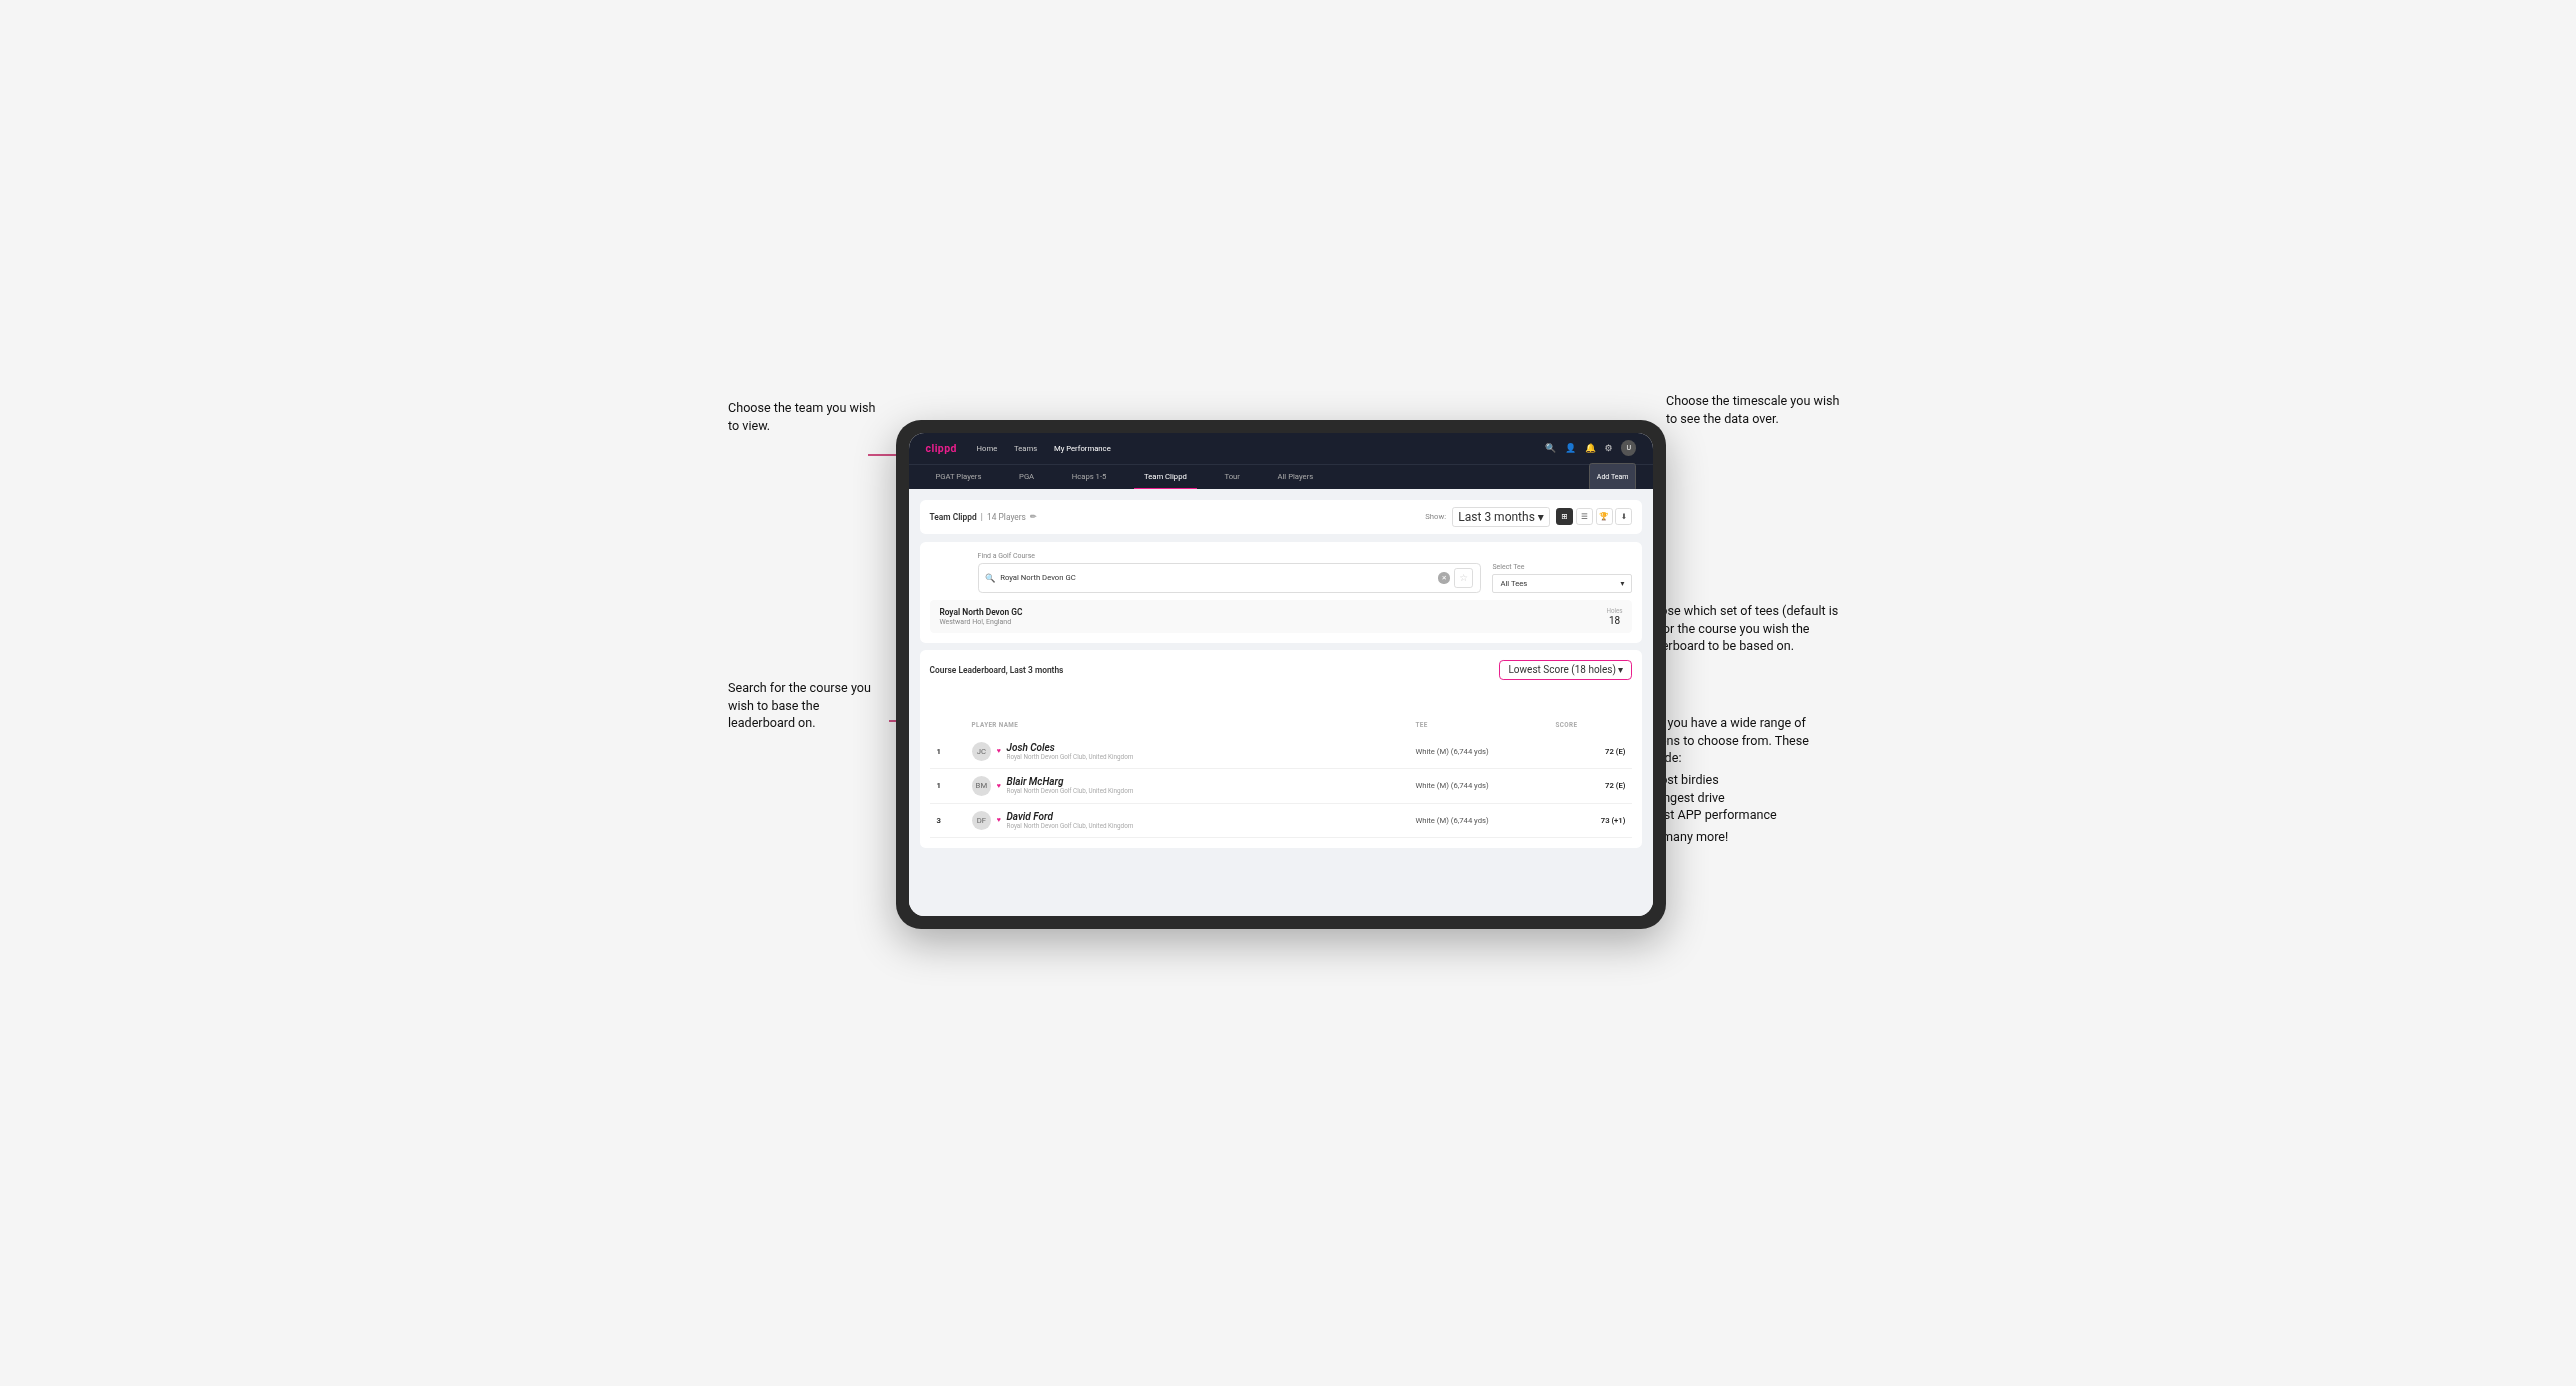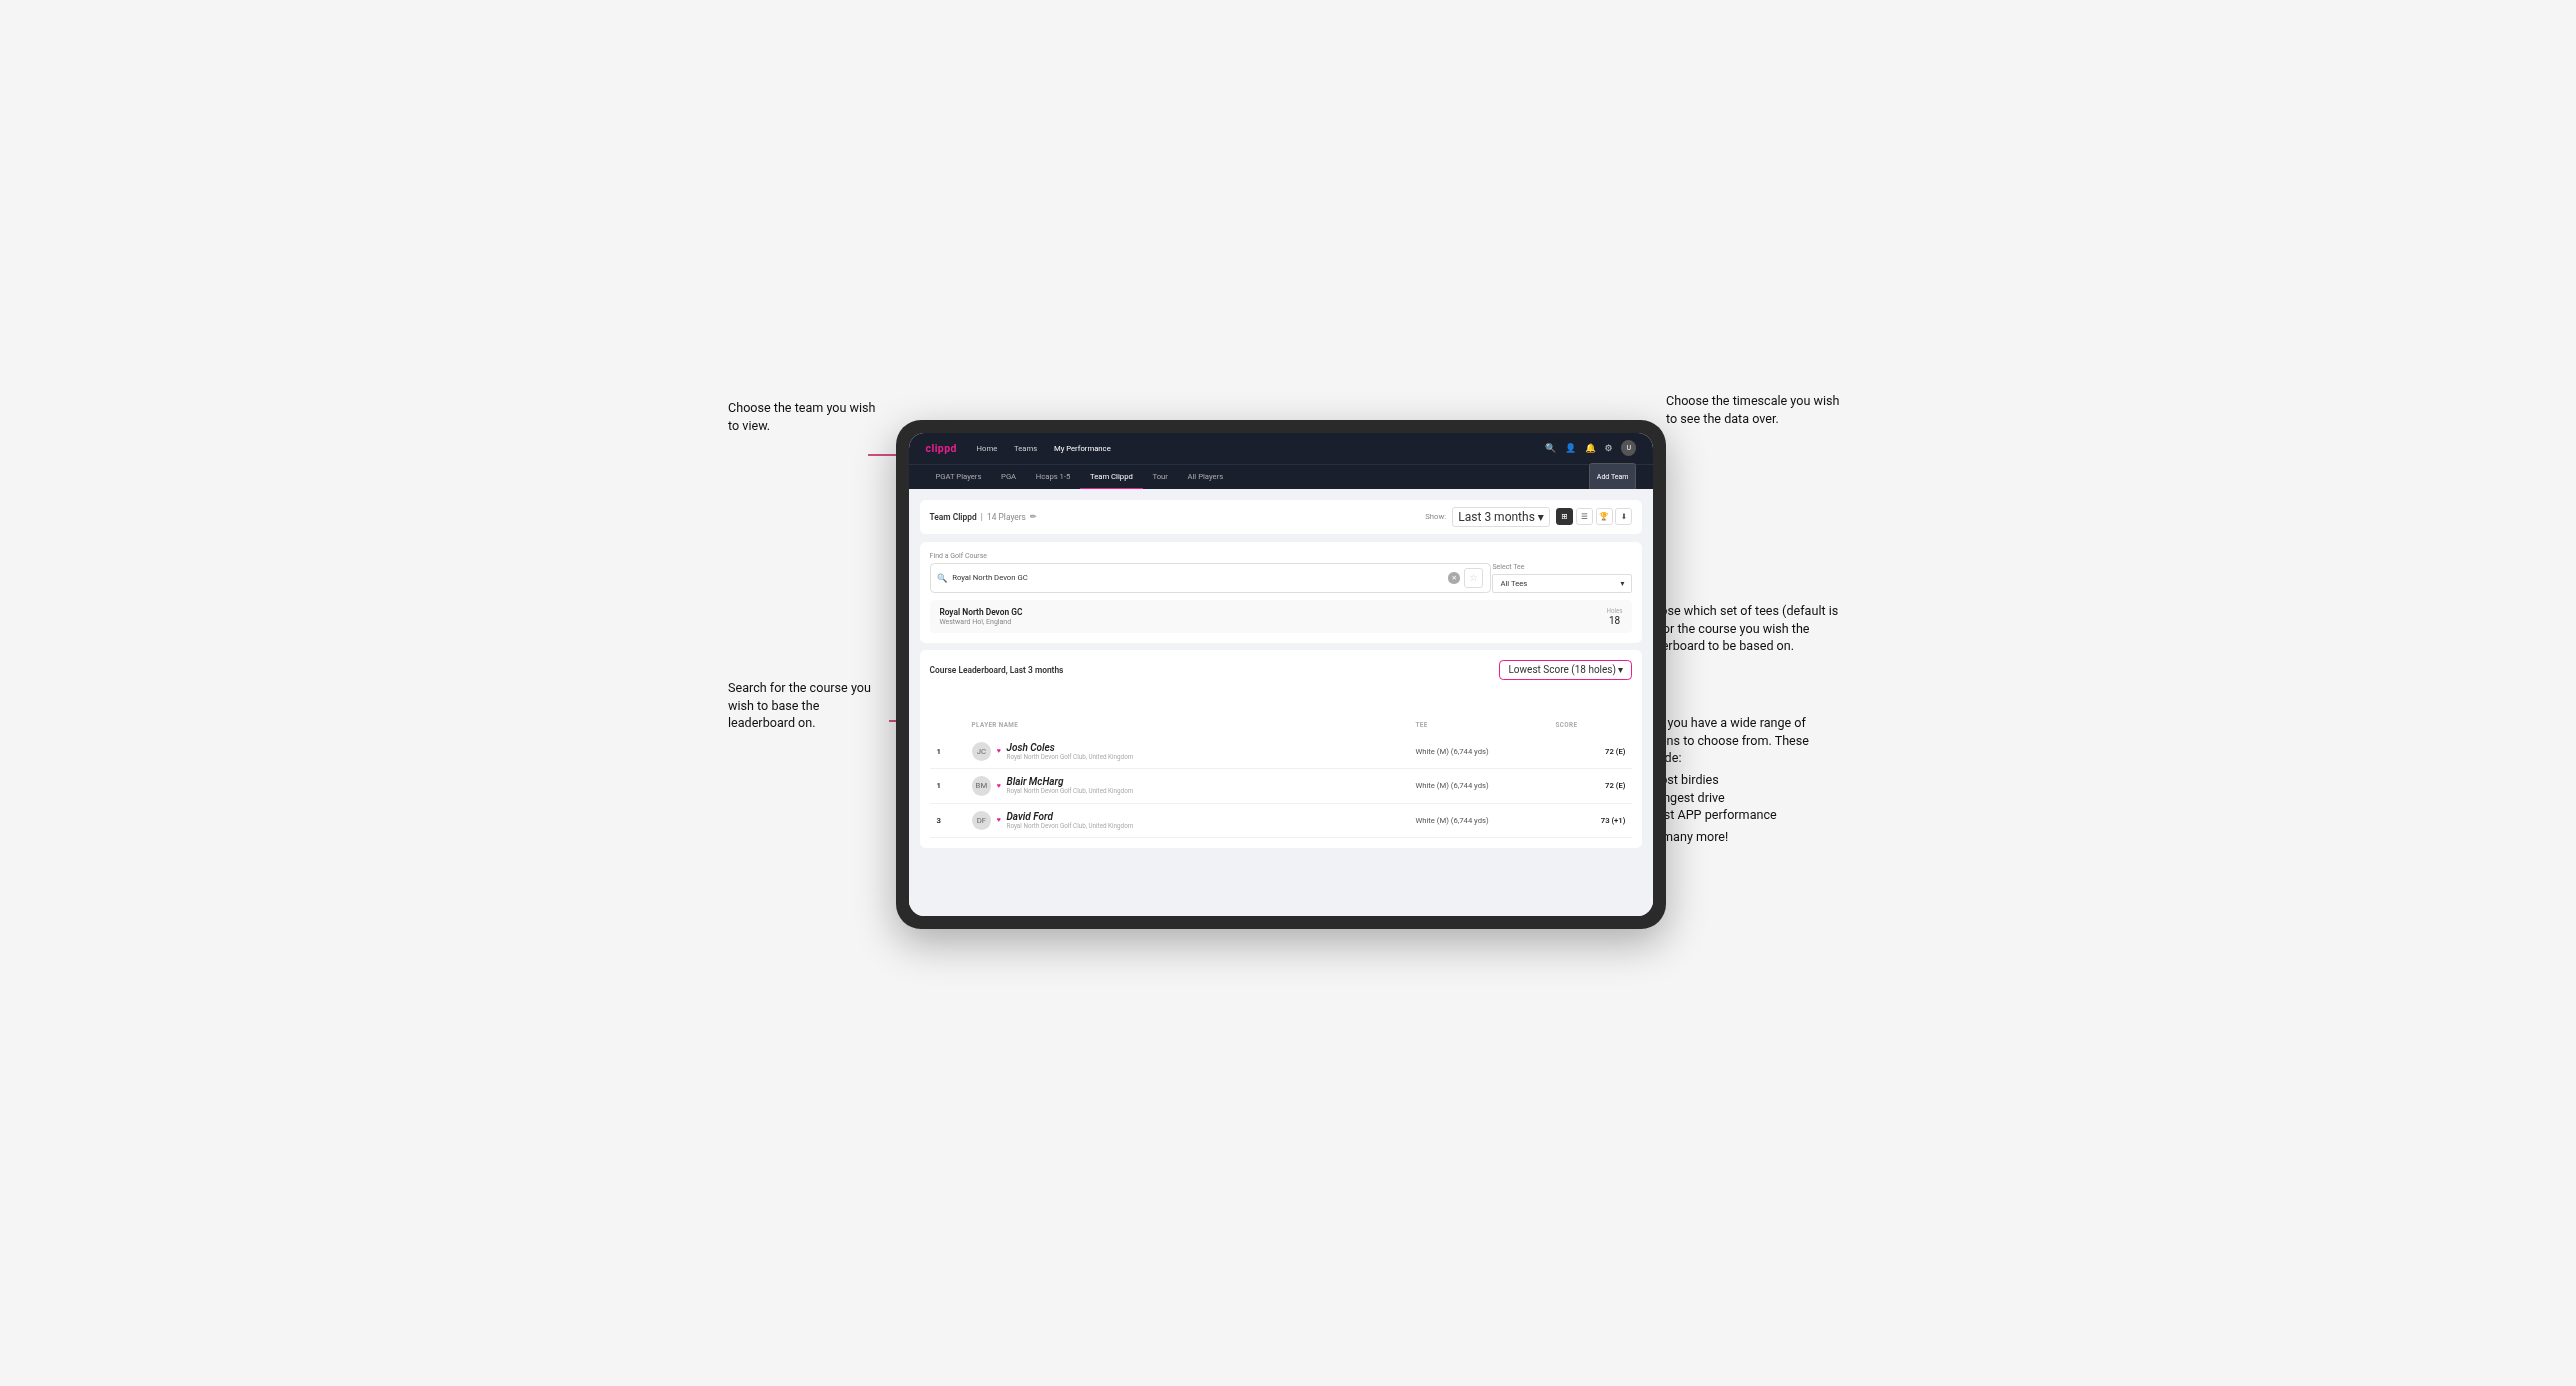--- a/index.html
+++ b/index.html
@@ -158,21 +158,21 @@
       display: flex;
       align-items: center;
       padding: 0 17px;
       height: 25px;
       border-top: 0.7px solid #2a3040;
       flex-shrink: 0;
     }
 
     .sub-nav-links {
       display: flex;
-      gap: 0;
+      gap: 18px;
       flex: 1;
     }
 
     .sub-nav-link {
       color: #aaa;
       font-size: 7.7px;
       cursor: pointer;
       padding: 0 9.8px;
       height: 25px;
       display: flex;
@@ -282,22 +282,23 @@
     
     .search-section {
       background: #fff;
       border-radius: 5.6px;
       padding: 9.8px;
       margin-bottom: 7px;
     }
 
     .search-row {
       display: flex;
-      gap: 1px;
+      gap: 11px;
       align-items: flex-end;
+      margin-left: 48px;
     }
 
     .search-group {
       flex: 1;
     }
 
     .search-label {
       font-size: 7px;
       color: #888;
       margin-bottom: 2.8px;

